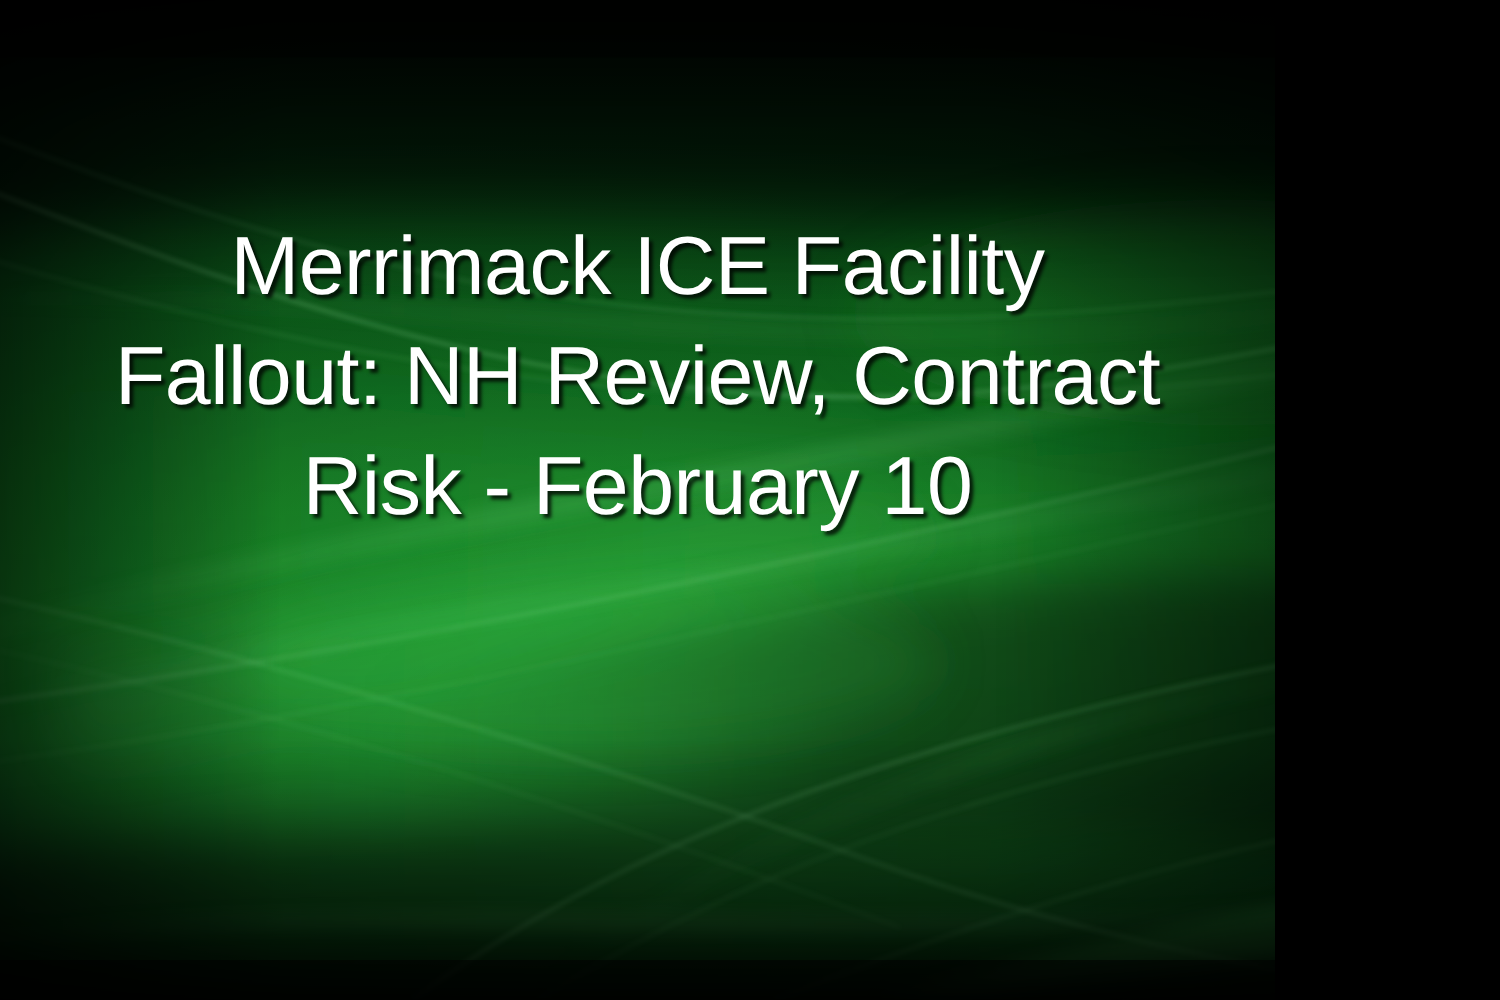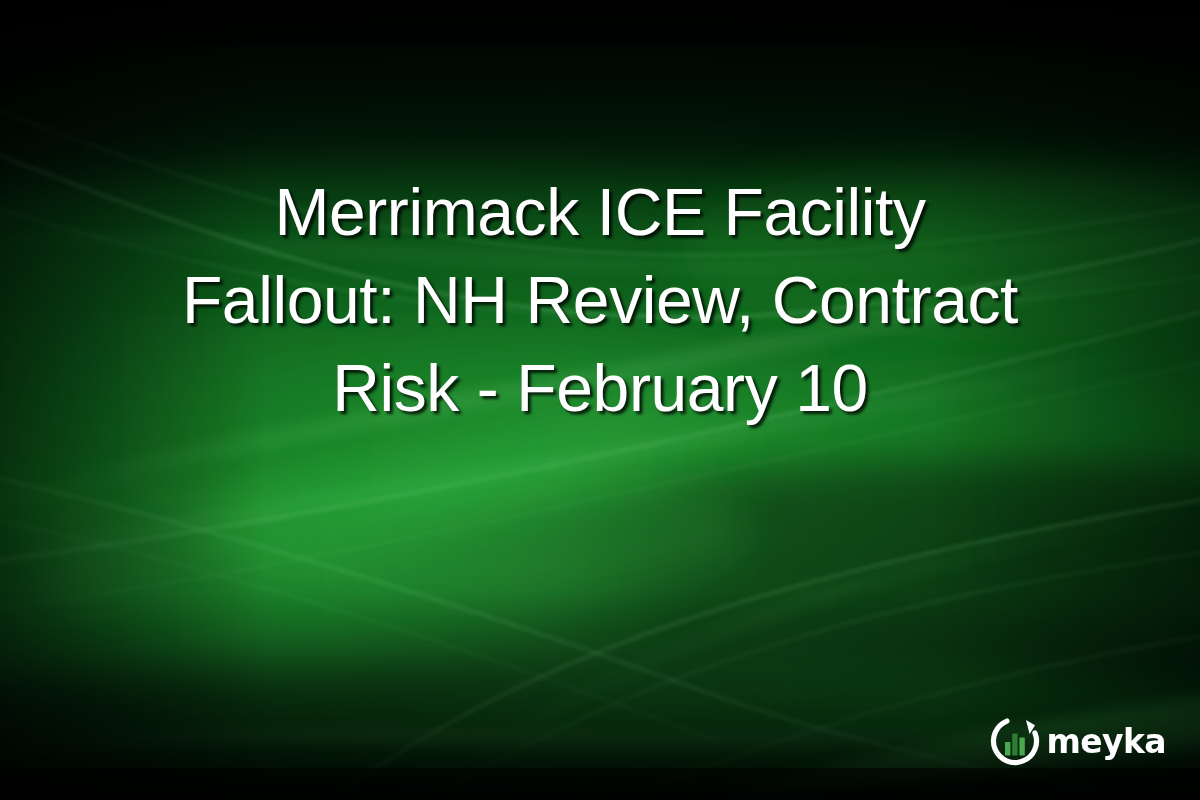--- a/index.html
+++ b/index.html
@@ -7,21 +7,21 @@
     margin: 0;
     padding: 0;
     background: #000;
   }
   body {
     font-family: "Liberation Sans", sans-serif;
   }
 
   .cover {
     position: relative;
-    width: 1200px;
+    width: 1020px;
     height: 800px;
     overflow: hidden;
     background: #ef4444;
   }
 
   
   .bg-base {
     position: absolute;
     inset: 0;
     background:
@@ -186,30 +186,14 @@
   </div>
 
   <div class="bg-vignette"></div>
 
   <div class="headline-wrap">
     <h1 class="headline">Merrimack ICE Facility
 Fallout: NH Review, Contract
 Risk - February 10</h1>
   </div>
 
-  <div class="brand">
-    <span class="brand-mark-wrap">
-      <svg class="brand-mark" viewBox="0 0 50 50" xmlns="http://www.w3.org/2000/svg">
-
-        <path d="M25 3.5
-                 A21.5 21.5 0 1 0 46.5 25" fill="none" stroke="#ffffff" stroke-width="5.2" stroke-linecap="round" transform="rotate(-22 25 25)"></path>
-
-        <path d="M36.0 4.0 L45.0 9.2 L39.6 18.0 Z" fill="#ffffff"></path>
-
-        <rect x="15.0" y="26.0" width="5.4" height="13.5" rx="0.6" fill="#4aa84f"></rect>
-        <rect x="22.2" y="17.5" width="5.4" height="22.0" rx="0.6" fill="#2e7d32"></rect>
-        <rect x="29.4" y="21.5" width="5.4" height="18.0" rx="0.6" fill="#4aa84f"></rect>
-      </svg>
-    </span>
-    <span class="brand-name">meyka</span>
-  </div>
 
 </div>
 
 </body></html>

